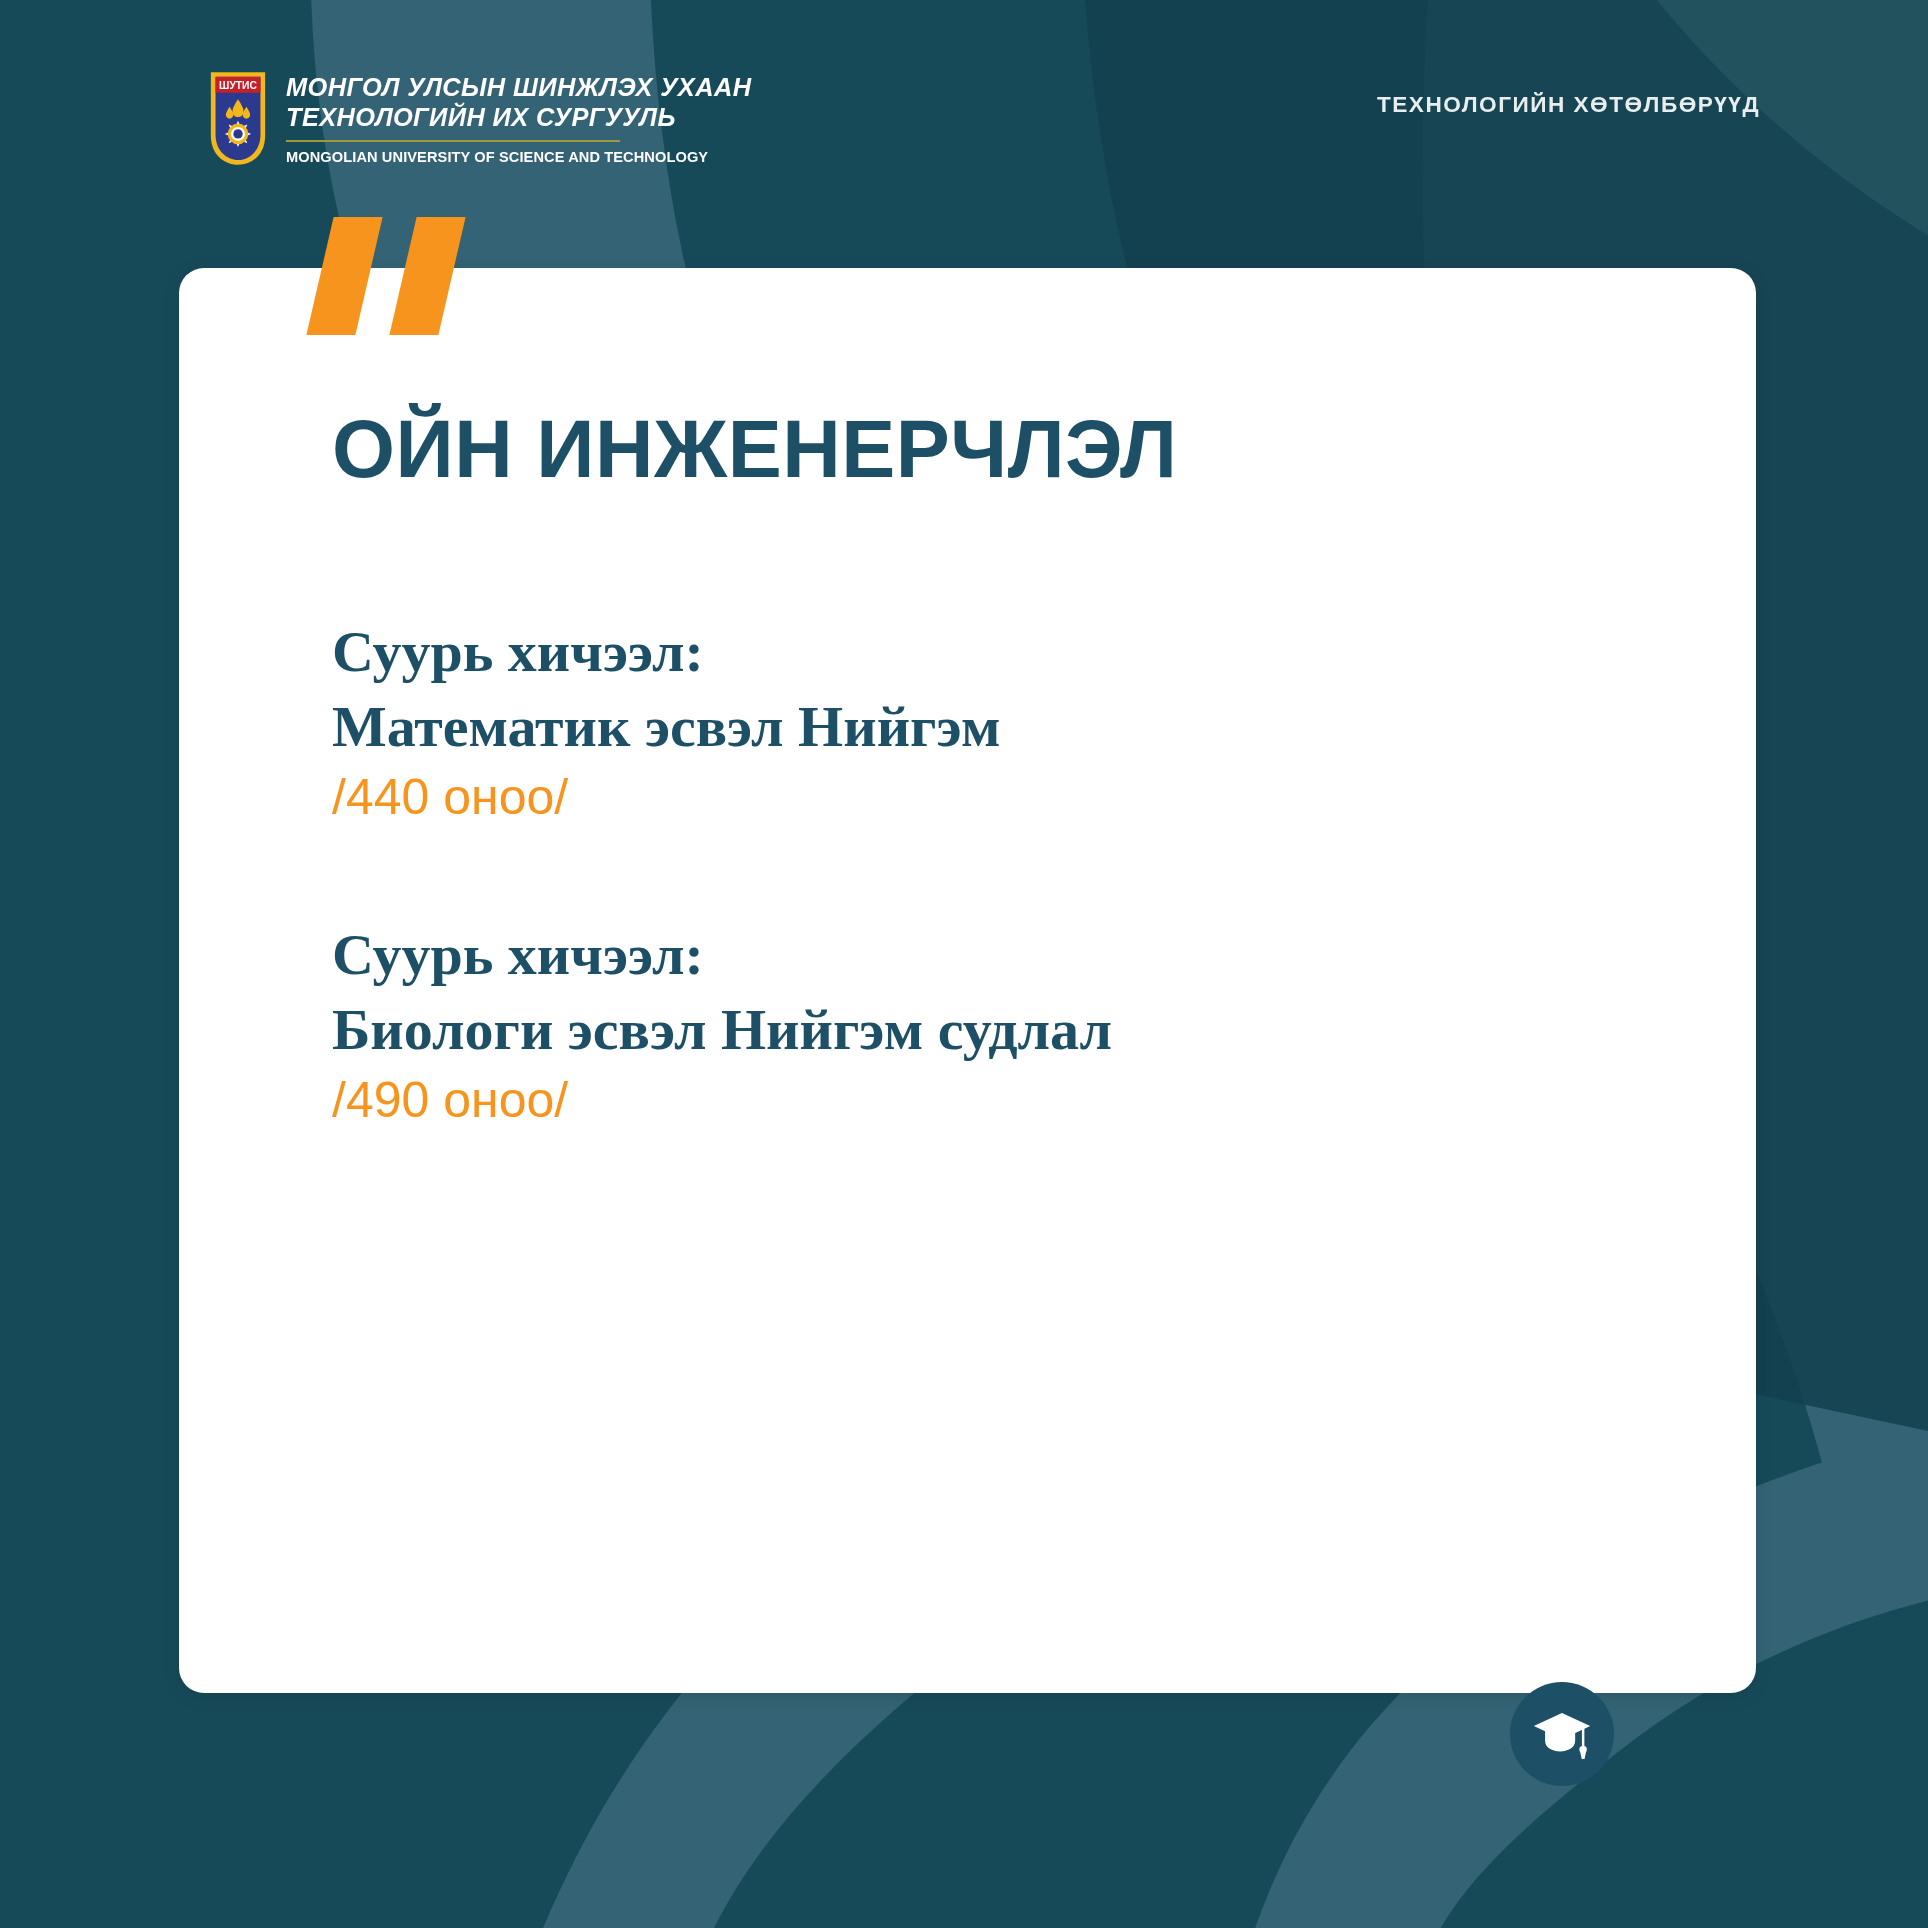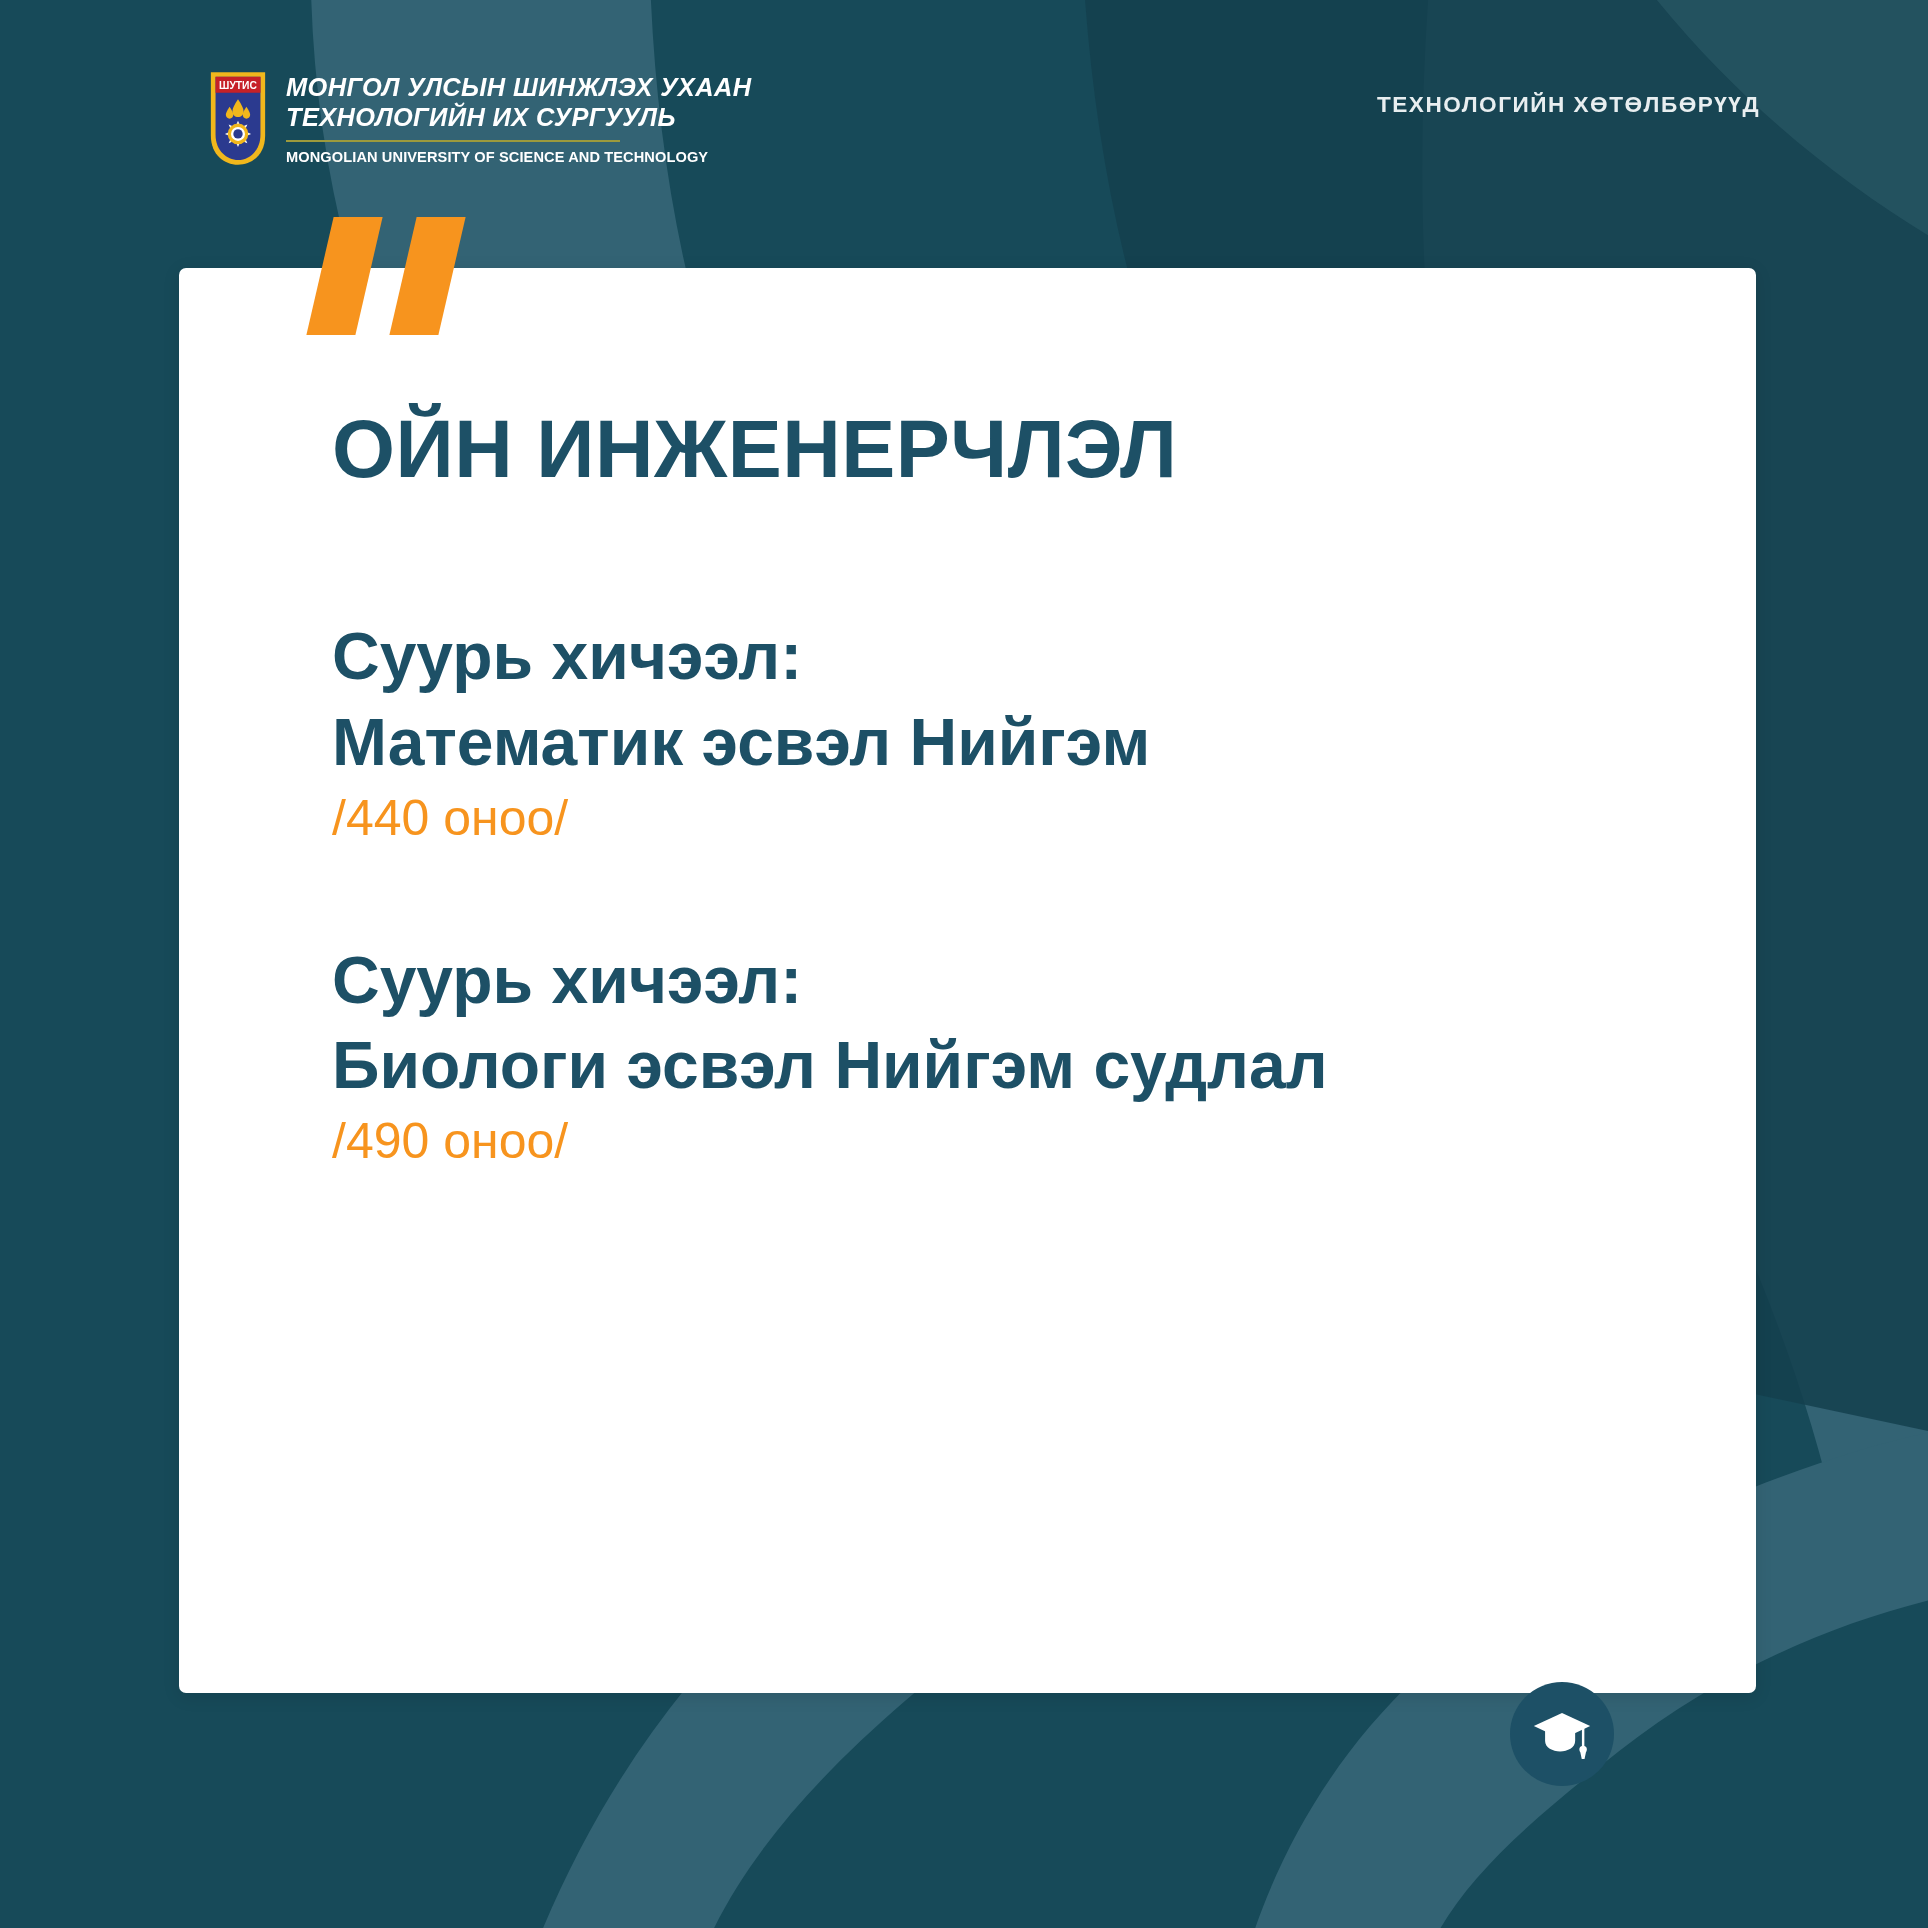--- a/index.html
+++ b/index.html
@@ -61,21 +61,21 @@
     transform:skewX(-13deg);
   }
   .quote-bar.q1{left:9.4px;}
   .quote-bar.q2{left:92px;}
 
   
   .card{
     position:absolute;left:179px;top:268px;
     width:1577px;height:1425px;
     background:#ffffff;
-    border-radius:7px;
+    border-radius:25px;
     z-index:20;
     box-shadow:0 3.8px 17px rgba(0,0,0,.10);
   }
 
   .card-content{
     position:absolute;left:153px;top:141px;right:56px;
   }
 
   .title{
     color:#1d5066;
@@ -86,24 +86,25 @@
     margin:0 0 124px 0;
     white-space:nowrap;
   }
 
   .req-block{margin-bottom:87px;}
   .req-block:last-child{margin-bottom:0;}
 
   .req-label,
   .req-subject{
     color:#1d5066;
-    font-size:66px;
+    font-size:58px;
     font-weight:bold;
     line-height:1.30;
     white-space:nowrap;
+    font-family:Liberation Serif, serif;
   }
   .req-score{
     color:#F7941E;
     font-size:50px;
     font-weight:normal;
     line-height:1.30;
     white-space:nowrap;
   }
 
   

